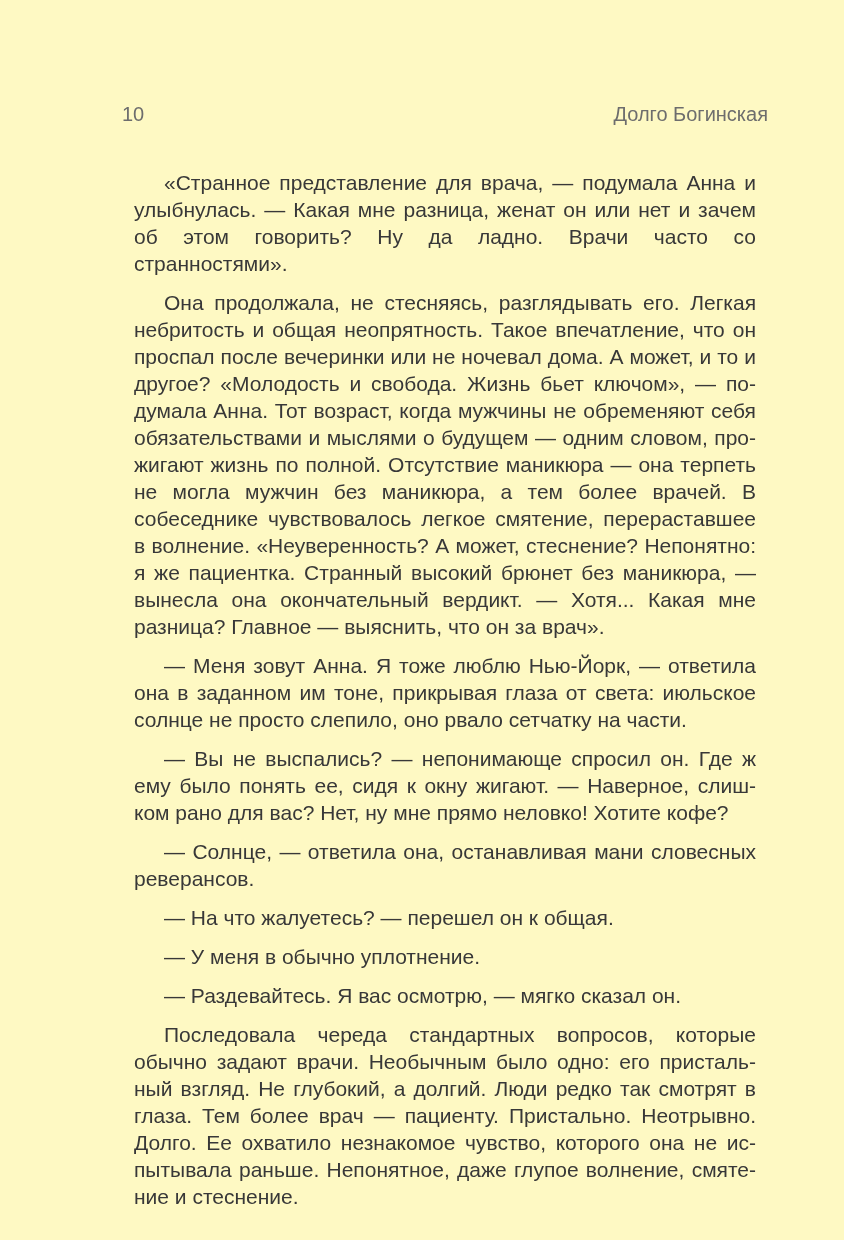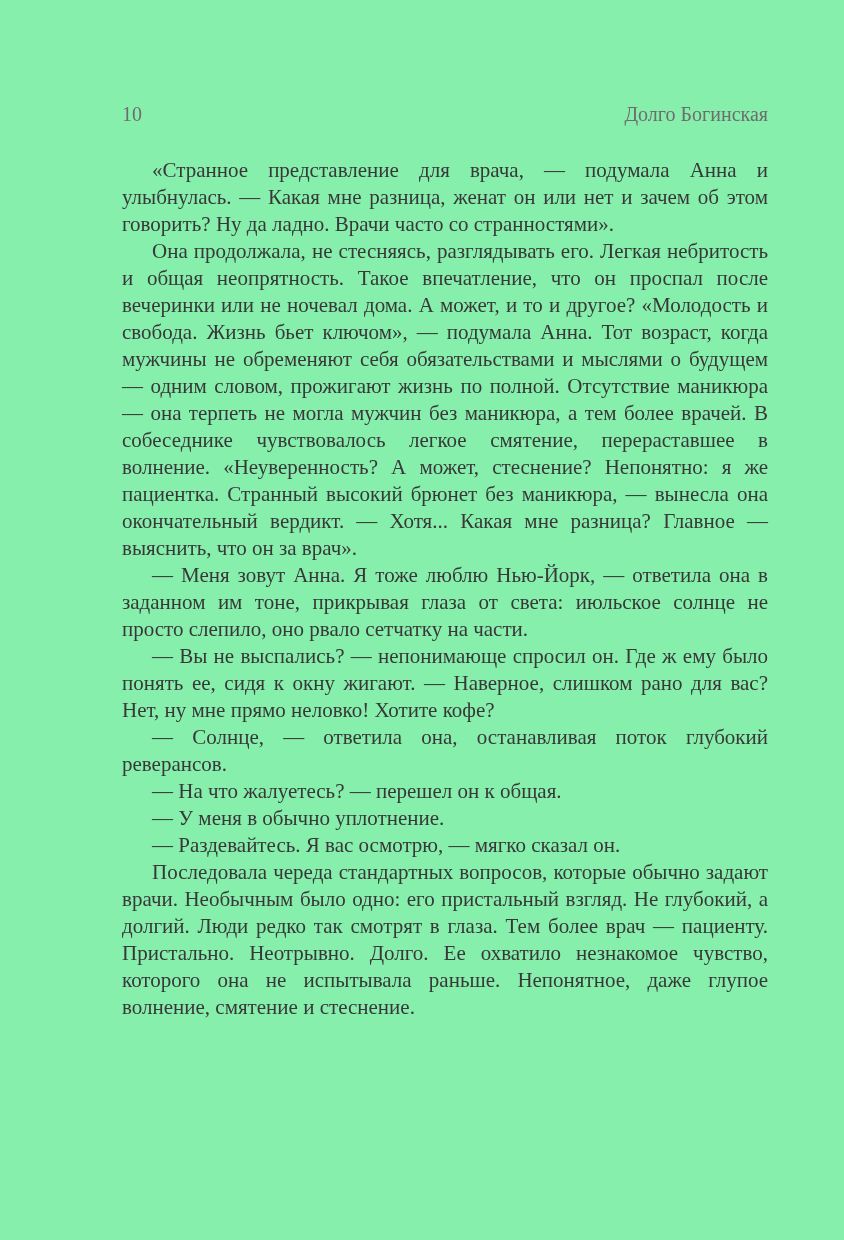--- a/index.html
+++ b/index.html
@@ -4,23 +4,23 @@
 <style>
   html, body {
     margin: 0;
     padding: 0;
     background: #ffffff;
   }
   .page {
     position: relative;
     width: 844px;
     height: 1240px;
-    background: #86efac;
+    background: #fef9c3;
     overflow: hidden;
-    font-family: Liberation Serif, serif;
+    font-family: Liberation Sans, sans-serif;
   }
   .running-header {
     position: absolute;
     top: 103px;
     left: 122px;
     width: 646px;
     display: flex;
     justify-content: space-between;
     align-items: baseline;
     color: #6d6d6d;
@@ -31,41 +31,41 @@
     position: absolute;
     top: 157px;
     left: 122px;
     width: 646px;
     color: #383838;
     font-size: 21px;
     line-height: 27px;
     text-align: justify;
   }
   .text-block p {
-    margin: 0;
+    margin: 12px;
     padding: 0;
     text-indent: 30px;
     hyphens: manual;
   }
 </style>
 </head>
 <body>
 
 <div class="page">
 
   <header class="running-header">
     <span class="page-num">10</span>
     <span class="author">Долго Богинская</span>
   </header>
 
   <main class="text-block">
     <p>«Странное представление для врача, — подумала Анна и улыбнулась. — Какая мне разница, женат он или нет и зачем об этом говорить? Ну да ладно. Врачи часто со странностями».</p>
     <p>Она продолжала, не стесняясь, разглядывать его. Легкая небритость и общая неопрятность. Такое впечатление, что он проспал после вечеринки или не ночевал дома. А может, и то и другое? «Молодость и свобода. Жизнь бьет ключом», — по­думала Анна. Тот возраст, когда мужчины не обременяют себя обязательствами и мыслями о будущем — одним словом, про­жигают жизнь по полной. Отсутствие маникюра — она тер­петь не могла мужчин без маникюра, а тем более врачей. В собеседнике чувствовалось легкое смятение, перерастав­шее в волнение. «Неуверенность? А может, стеснение? Непо­нятно: я же пациентка. Странный высокий брюнет без мани­кюра, — вынесла она окончательный вердикт. — Хотя... Какая мне разница? Главное — выяснить, что он за врач».</p>
     <p>— Меня зовут Анна. Я тоже люблю Нью-Йорк, — ответила она в заданном им тоне, прикрывая глаза от света: июльское солнце не просто слепило, оно рвало сетчатку на части.</p>
     <p>— Вы не выспались? — непонимающе спросил он. Где ж ему было понять ее, сидя к окну жигают. — Наверное, слиш­ком рано для вас? Нет, ну мне прямо неловко! Хотите кофе?</p>
-    <p>— Солнце, — ответила она, останавливая поток глубокий реверансов.</p>
+    <p>— Солнце, — ответила она, останавливая мани словесных реверансов.</p>
     <p>— На что жалуетесь? — перешел он к общая.</p>
     <p>— У меня в обычно уплотнение.</p>
     <p>— Раздевайтесь. Я вас осмотрю, — мягко сказал он.</p>
     <p>Последовала череда стандартных вопросов, которые обычно задают врачи. Необычным было одно: его присталь­ный взгляд. Не глубокий, а долгий. Люди редко так смотрят в глаза. Тем более врач — пациенту. Пристально. Неотрывно. Долго. Ее охватило незнакомое чувство, которого она не ис­пытывала раньше. Непонятное, даже глупое волнение, смяте­ние и стеснение.</p>
   </main>
 
 </div>
 
 </body></html>

